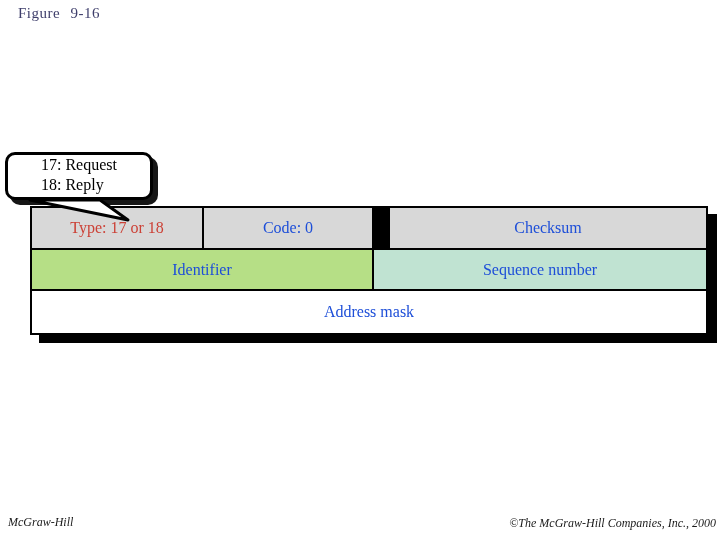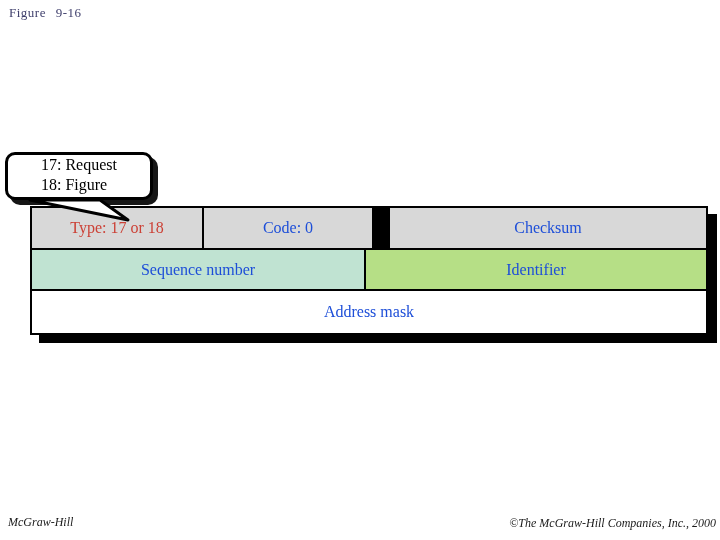--- a/index.html
+++ b/index.html
@@ -6,22 +6,22 @@
   body {
     width: 720px; height: 540px;
     background: #ffffff;
     font-family: "Liberation Serif", serif;
     position: relative;
     overflow: hidden;
   }
 
   .slide-title {
     position: absolute;
-    left: 9px; top: 5px;
-    font-size: 13px;
+    left: 18px; top: 5px;
+    font-size: 15px;
     color: #3e3e6b;
     word-spacing: 6px;
     letter-spacing: 0.5px;
   }
 
   
   .callout {
     position: absolute;
     left: 5px; top: 152px;
     width: 148px; height: 48px;
@@ -94,35 +94,35 @@
     color: #1a1a1a;
   }
 </style>
 </head>
 <body>
 
 <div class="slide-title">Figure  9-16</div>
 
 <div class="callout">
   <span>17: Request</span>
-  <span>18: Figure</span>
+  <span>18: Reply</span>
 </div>
 <svg class="callout-tail" viewBox="0 0 130 26">
   <polygon points="20,2 90,2 118,22" fill="#ffffff" stroke="#000000" stroke-width="3" stroke-linejoin="round"></polygon>
 </svg>
 
 <div class="fmt-table">
   <div class="fmt-row row-1">
     <div class="fmt-cell cell-type">Type: 17 or 18</div>
     <div class="fmt-cell cell-code">Code: 0</div>
     <div class="fmt-cell cell-checksum">Checksum</div>
   </div>
   <div class="fmt-row row-2">
+    <div class="fmt-cell cell-identifier">Identifier</div>
     <div class="fmt-cell cell-sequence">Sequence number</div>
-    <div class="fmt-cell cell-identifier">Identifier</div>
   </div>
   <div class="fmt-row row-3">
     <div class="fmt-cell cell-address">Address mask</div>
   </div>
 </div>
 
 <div class="footer-left">McGraw-Hill</div>
 <div class="footer-right">©The McGraw-Hill Companies, Inc., 2000</div>
 
 </body></html>

